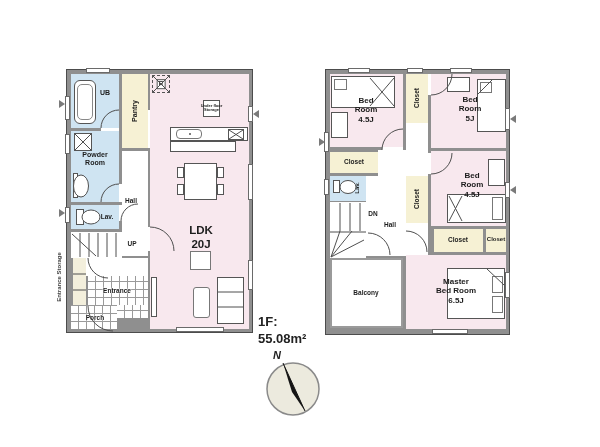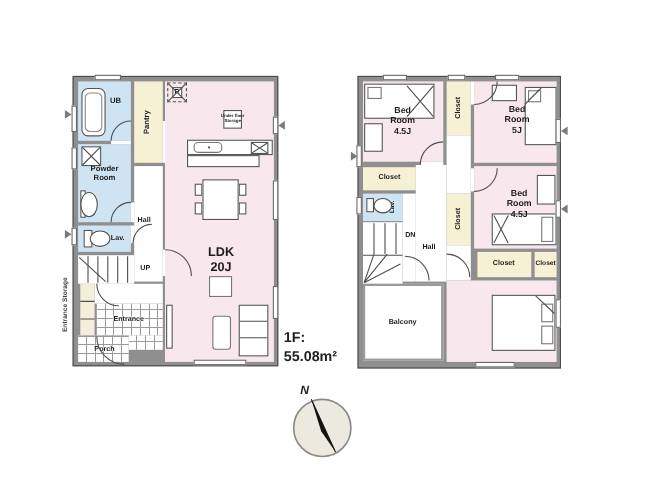--- a/index.html
+++ b/index.html
@@ -19,21 +19,21 @@
   .lbl{position:absolute;transform:translate(-50%,-50%);font-weight:bold;font-size:7px;
        color:#1c1c1c;text-align:center;white-space:pre-line;line-height:1.18;}
   .lbl.t65{font-size:6.5px;}
   .lbl.t6{font-size:6px;}
   .lbl.t8{font-size:8px;}
   .lbl.ldk{font-size:11.5px;line-height:1.25;}
   .lbl.micro{font-size:4px;font-weight:bold;line-height:1.1;}
   .lbl.vert{writing-mode:vertical-rl;transform:translate(-50%,-50%) rotate(180deg);}
   .lbl.halo{text-shadow:0 0 2px #fff,0 0 2px #fff,0 0 2px #fff;}
   .win{position:absolute;background:#fff;border:1px solid #6a6a6a;box-sizing:border-box;}
-  .area-lbl{position:absolute;font-weight:bold;font-size:13px;color:#222;line-height:1.3;}
+  .area-lbl{position:absolute;font-weight:bold;font-size:13px;color:#222;line-height:1.3;margin-top:15px;}
   #overlay{position:absolute;left:0;top:0;pointer-events:none;}
   .north{position:absolute;transform:translate(-50%,-50%);font-style:italic;font-weight:bold;
          font-size:11px;color:#222;}
 </style>
 </head>
 <body>
 
 <div id="canvas">
 
   <div class="plan" style="left:66px;top:69px;width:187px;height:264px;">
@@ -166,20 +166,23 @@
   <span class="lbl t65" style="left:354px;top:162px;">Closet</span>
   <span class="lbl vert t6" style="left:358px;top:188px;">Lav.</span>
   <span class="lbl t65" style="left:373px;top:214px;">DN</span>
   <span class="lbl t65" style="left:390px;top:225px;">Hall</span>
   <span class="lbl vert t65" style="left:417px;top:199px;">Closet</span>
   <span class="lbl t8" style="left:472px;top:185px;">Bed
 Room
 4.5J</span>
   <span class="lbl t65" style="left:458px;top:240px;">Closet</span>
   <span class="lbl t6" style="left:496px;top:240px;">Closet</span>
+  <span class="lbl t8" style="left:456px;top:291px;">Master
+Bed Room
+6.5J</span>
   <span class="lbl t65" style="left:366px;top:293px;">Balcony</span>
 
 
   <span class="north" style="left:277px;top:355px;">N</span>
 
   <svg id="overlay" width="600" height="447">
     <g stroke="#4f4f4f" stroke-width="1" fill="none">
 
       <path d="M 101 128 A 18 18 0 0 1 119 110"></path>
       <path d="M 101 202 A 18 18 0 0 1 119 184"></path>

